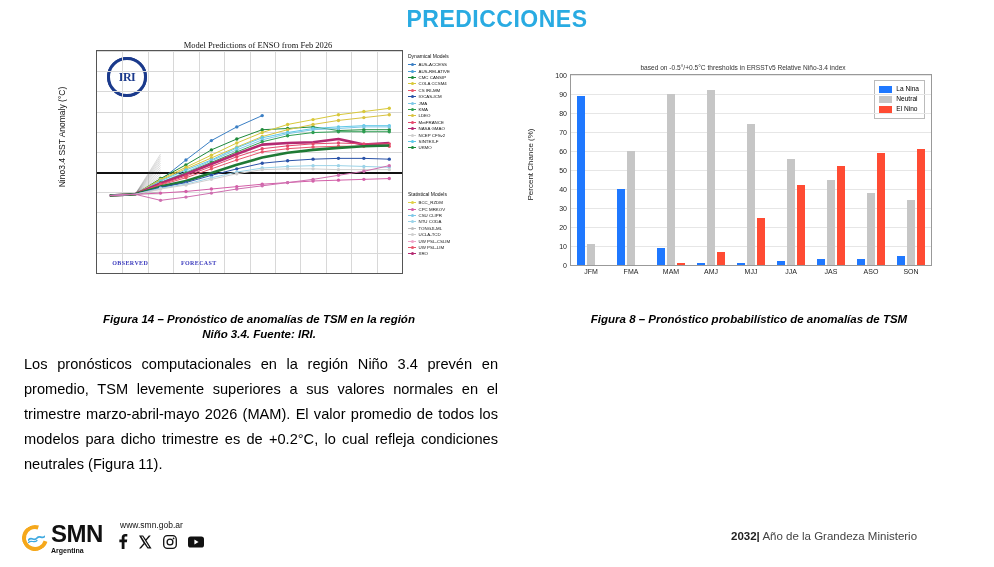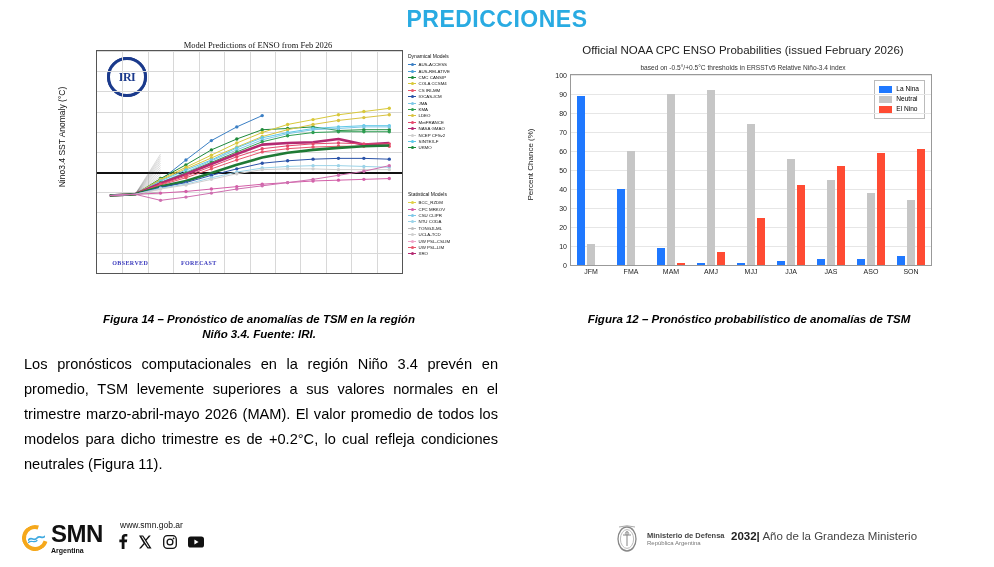--- a/index.html
+++ b/index.html
@@ -546,21 +546,20 @@
         <div>Figura 14 – Pronóstico de anomalías de TSM en la región</div>
         <div>Niño 3.4. Fuente: IRI.</div>
       </div>
     </div>
     <div class="body-text body-left">Los pronósticos computacionales en la región Niño 3.4 prevén en promedio, TSM levemente superiores a sus valores normales en el trimestre marzo-abril-mayo 2026 (MAM). El valor promedio de todos los modelos para dicho trimestre es de +0.2°C, lo cual refleja condiciones neutrales (Figura 11).</div>
   </div>
 
   <div class="col col-right">
     <div class="fig-box" style="height:262px;">
       <div class="cpc">
-        <div class="cpc-title">Official NOAA CPC ENSO Probabilities (issued February 2026)</div>
         <div class="cpc-sub">based on -0.5°/+0.5°C thresholds in ERSSTv5 Relative Niño-3.4 index</div>
         <div class="cpc-ylabel">Percent Chance (%)</div>
         <div class="cpc-plot" id="cpcPlot">
           <div class="cpc-legend" id="cpcLegend">
               <div class="row">
                 <span class="sw" style="background:#1f78ff"></span>
                 <span>La Nina</span>
               </div>
               <div class="row">
                 <span class="sw" style="background:#c6c6c6"></span>
@@ -624,21 +623,21 @@
             <div class="bar" title="La Nina ASO: 3%" style="left: 286.1px; width: 8.2px; height: 5.7px; background: rgb(31, 120, 255);"></div>
             <div class="bar" title="Neutral ASO: 38%" style="left: 295.9px; width: 8.2px; height: 72.2px; background: rgb(198, 198, 198);"></div>
             <div class="bar" title="El Nino ASO: 59%" style="left: 305.7px; width: 8.2px; height: 112.1px; background: rgb(255, 75, 51);"></div>
             <div class="cpc-xtick" style="left: 340px;">SON</div>
             <div class="bar" title="La Nina SON: 5%" style="left: 326.1px; width: 8.2px; height: 9.5px; background: rgb(31, 120, 255);"></div>
             <div class="bar" title="Neutral SON: 34%" style="left: 335.9px; width: 8.2px; height: 64.6px; background: rgb(198, 198, 198);"></div>
             <div class="bar" title="El Nino SON: 61%" style="left: 345.7px; width: 8.2px; height: 115.9px; background: rgb(255, 75, 51);"></div>
           </div>
       </div>
       <div class="caption caption-right">
-        <div>Figura 12 – Pronóstico probabilístico de anomalías de TSM</div>
+        <div>Figura 8 – Pronóstico probabilístico de anomalías de TSM</div>
       </div>
     </div>
   </div>
 
   <div class="footer">
     <div class="smn-logo">
       <div class="smn-mark">
         <div class="ring"></div>
         <svg class="wave" viewBox="0 0 34 18">
           <path d="M1 12 C7 4, 12 16, 18 8 C23 2, 28 10, 33 5" stroke="#3FA9E0" stroke-width="3.4" fill="none" stroke-linecap="round"></path>
@@ -662,32 +661,18 @@
         <rect x="0.8" y="0.8" width="14.4" height="14.4" rx="4.2" ry="4.2" fill="none" stroke="#111" stroke-width="1.5"></rect>
         <circle cx="8" cy="8" r="3.3" fill="none" stroke="#111" stroke-width="1.5"></circle>
         <circle cx="12.1" cy="3.9" r="1" fill="#111"></circle>
       </svg>
       <svg width="16" height="12" viewBox="0 0 20 14">
         <rect x="0" y="0" width="20" height="14" rx="3.4" ry="3.4" fill="#111"></rect>
         <path d="M8 4 L13.2 7 L8 10 Z" fill="#fff"></path>
       </svg>
     </div>
 
-    <div class="mindef">
-      <svg class="mindef-shield" viewBox="0 0 26 30">
-        <ellipse cx="13" cy="15" rx="9" ry="12" fill="none" stroke="#888" stroke-width="1.3"></ellipse>
-        <ellipse cx="13" cy="15" rx="6.6" ry="9.4" fill="none" stroke="#bbb" stroke-width="1"></ellipse>
-        <path d="M13 7 L13 22" stroke="#999" stroke-width="1.2"></path>
-        <path d="M9 11 L17 11" stroke="#999" stroke-width="1.2"></path>
-        <circle cx="13" cy="9.5" r="1.7" fill="none" stroke="#999" stroke-width="1"></circle>
-        <path d="M5 3 Q13 0.5 21 3" stroke="#aaa" stroke-width="1" fill="none"></path>
-      </svg>
-      <div class="mindef-text">
-        <div class="l1">Ministerio de Defensa</div>
-        <div class="l2">República Argentina</div>
-      </div>
-    </div>
     <div class="year-slogan">
       <b>2032|</b>
       <span>Año de la Grandeza Ministerio</span>
     </div>
   </div>
 </div>
 
 </body></html>

